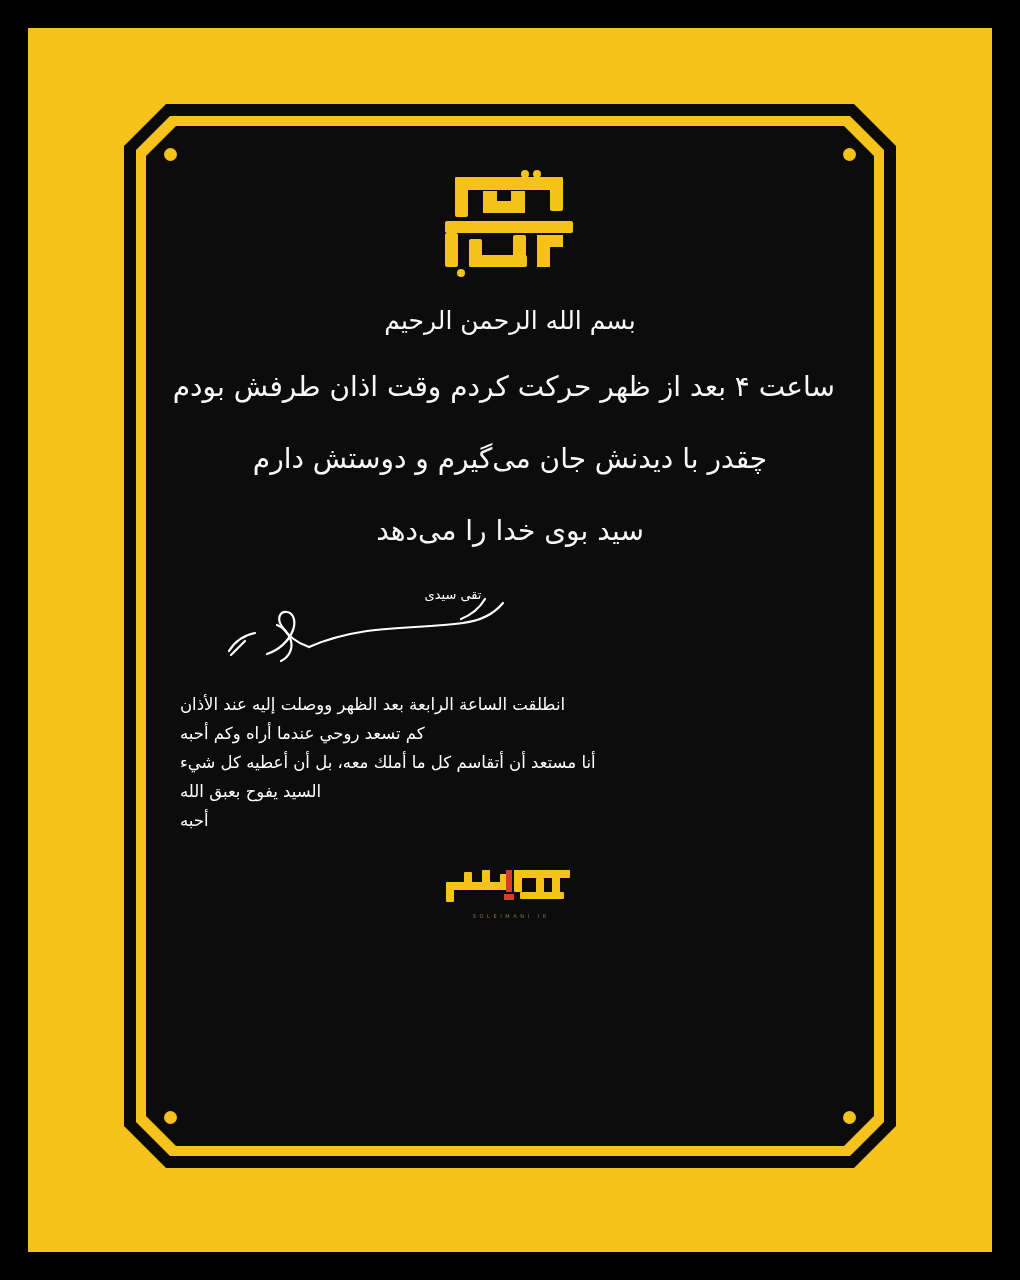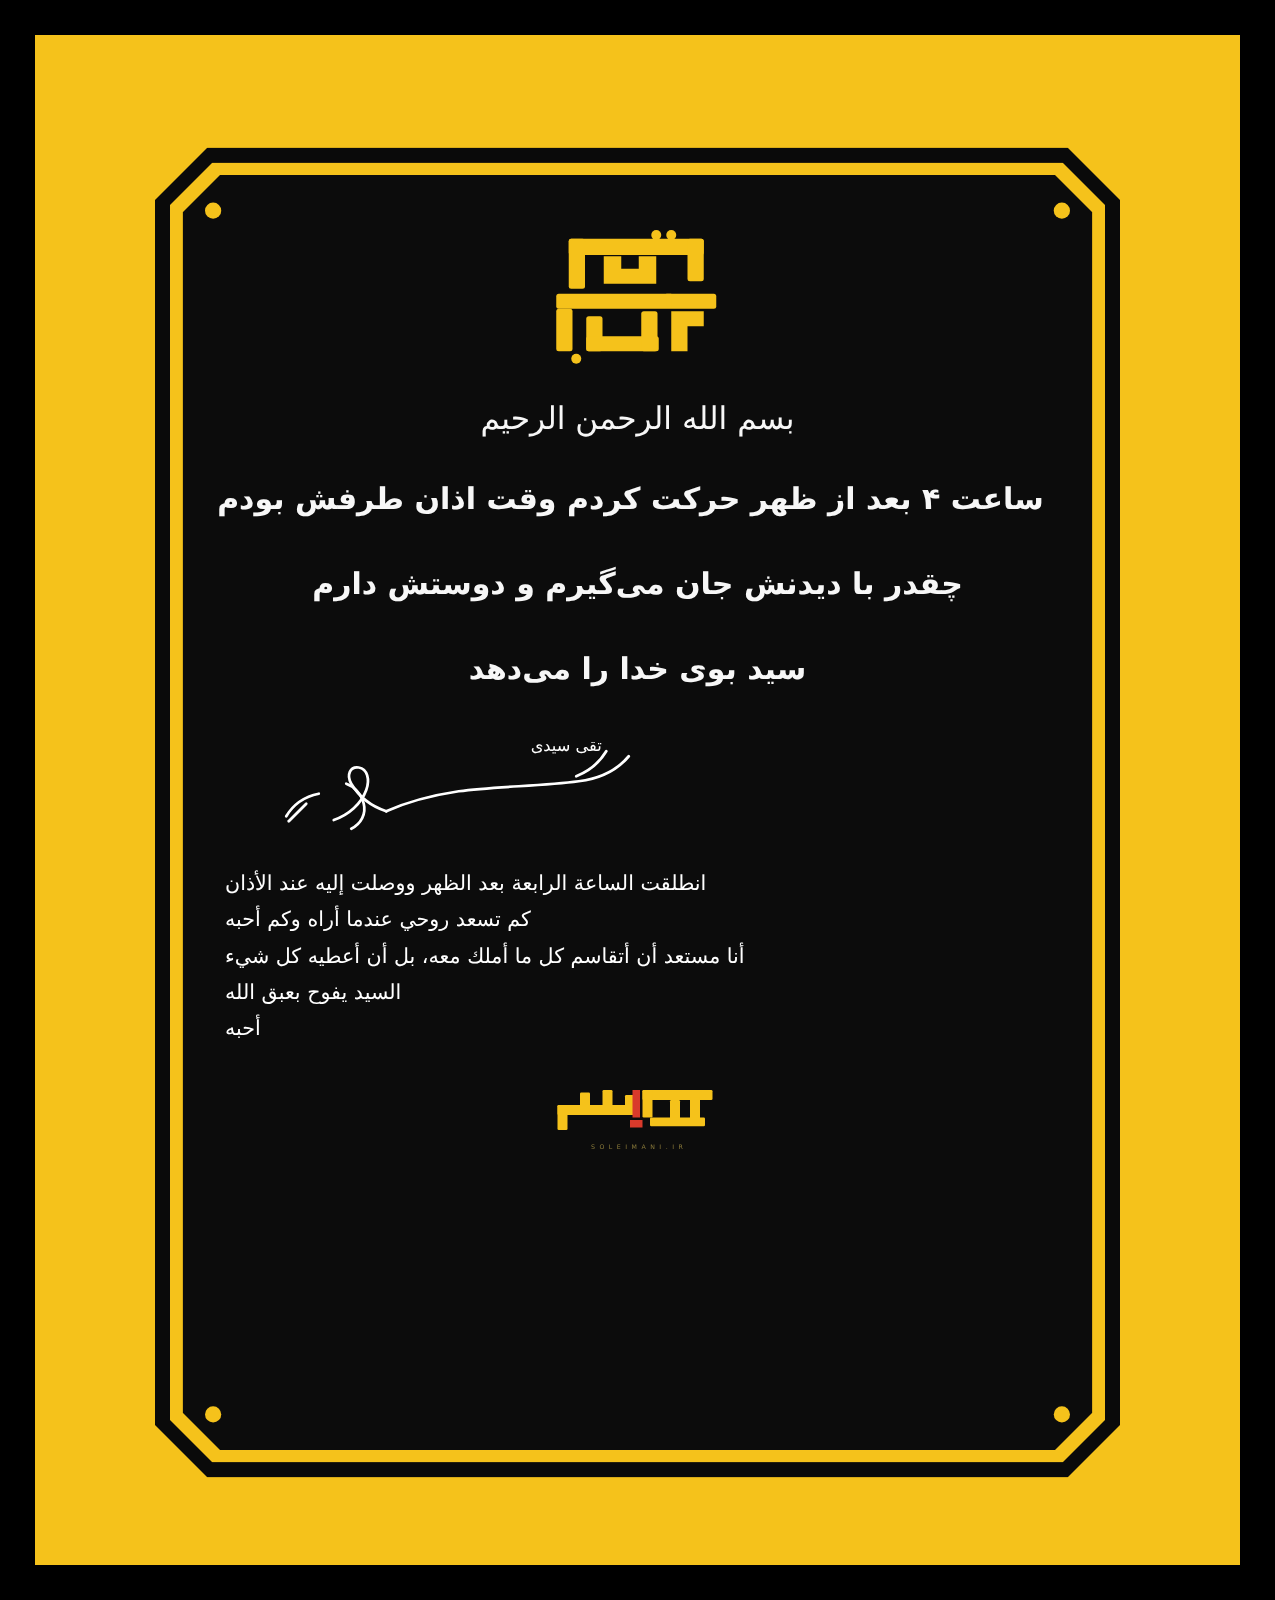--- a/index.html
+++ b/index.html
@@ -29,21 +29,21 @@
     top: 28px;
     right: 28px;
     bottom: 28px;
     background: #F5C21B;
   }
 
   
   .plaque-outer {
     position: absolute;
     left: 124px;
-    top: 118px;
+    top: 104px;
     width: 772px;
     height: 1064px;
   }
 
   
   .plaque-ring {
     position: absolute;
     inset: 0;
     background: #0a0a0a;
     clip-path: polygon(
@@ -126,23 +126,22 @@
     letter-spacing: 0.5px;
     white-space: nowrap;
     opacity: .97;
   }
   .hand-bismillah {
     font-size: 25px;
     margin-top: 14px;
     margin-bottom: 40px;
   }
   .hand-body .hand-line {
-    font-size: 24px;
+    font-size: 28px;
     margin-bottom: 44px;
-    font-weight: bold;
   }
 
   .sign-row {
     width: 650px;
     display: flex;
     justify-content: flex-end;
     direction: rtl;
     margin-top: 8px;
   }
   .thanks {

